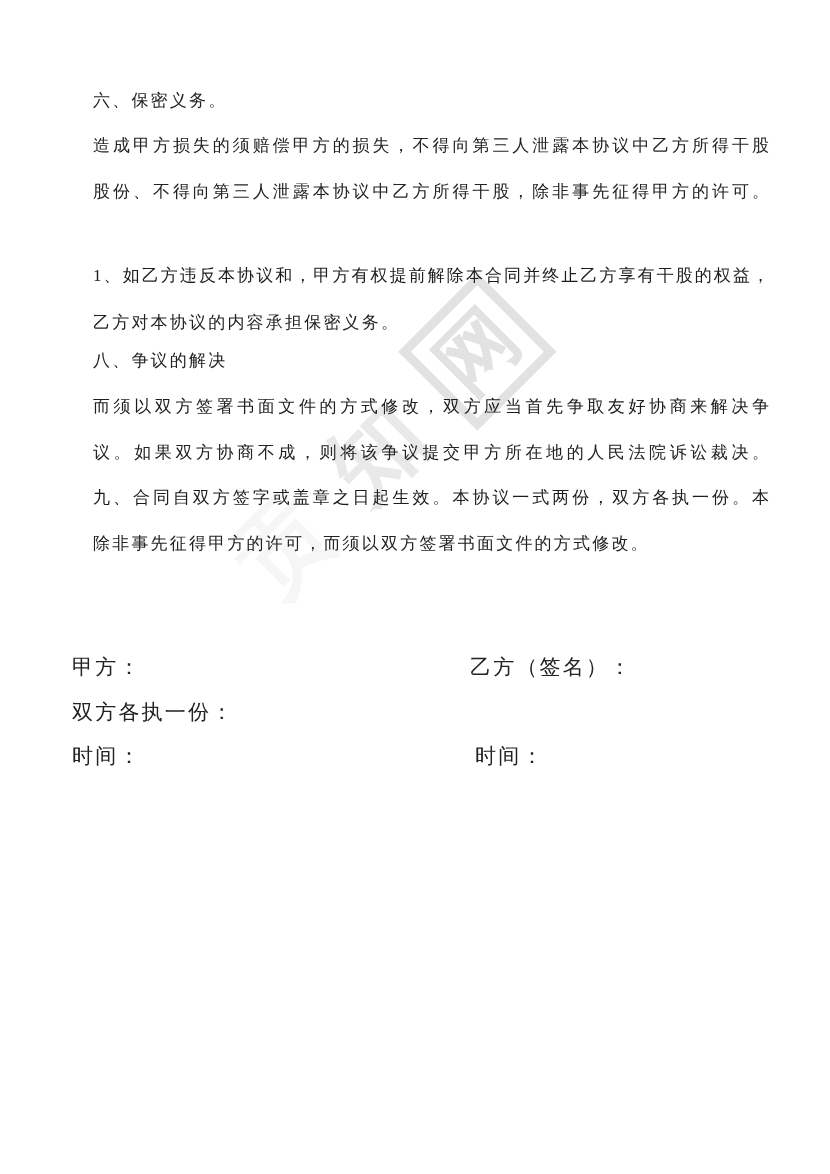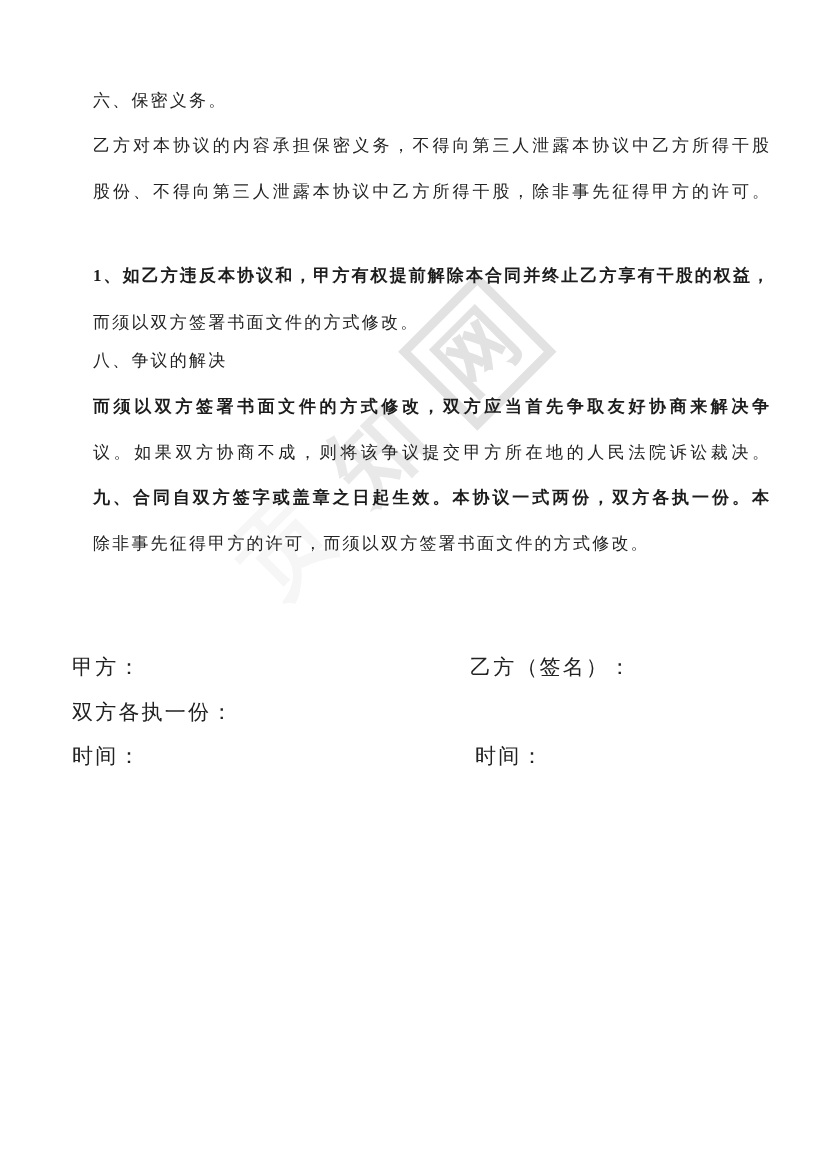--- a/index.html
+++ b/index.html
@@ -23,21 +23,21 @@
     white-space:nowrap;
     margin-left:33px;
   }
   .line.justify{
     white-space:normal;
     letter-spacing:normal;
     text-align:justify;
     text-align-last:justify;
   }
   .line.heavy{
-    font-weight:700;
+    font-weight:400;
     color:#1c1c1c;
   }
   
   .sig{
     position:absolute;
     font-size:21px;
     letter-spacing:2.2px;
     white-space:nowrap;
   }
   
@@ -77,24 +77,24 @@
     <span class="wm-char wm-second">知</span>
     <span class="wm-box"><span>网</span></span>
   </div>
 
   <div class="watermark wm-bottom" aria-hidden="true">
 
     <span class="wm-box"><span>网</span></span>
   </div>
 
   <div class="line" style="top:89px">六、保密义务。</div>
-  <div class="line justify" style="top:134px">乙方对本协议的内容承担保密义务，不得向第三人泄露本协议中乙方所得干股</div>
+  <div class="line justify" style="top:134px">造成甲方损失的须赔偿甲方的损失，不得向第三人泄露本协议中乙方所得干股</div>
   <div class="line justify" style="top:180px">股份、不得向第三人泄露本协议中乙方所得干股，除非事先征得甲方的许可。</div>
   <div class="line justify heavy" style="top:264px">1、如乙方违反本协议和，甲方有权提前解除本合同并终止乙方享有干股的权益，</div>
-  <div class="line" style="top:311px">而须以双方签署书面文件的方式修改。</div>
+  <div class="line" style="top:311px">乙方对本协议的内容承担保密义务。</div>
   <div class="line" style="top:349px">八、争议的解决</div>
   <div class="line justify heavy" style="top:395px">而须以双方签署书面文件的方式修改，双方应当首先争取友好协商来解决争</div>
   <div class="line justify" style="top:441px">议。如果双方协商不成，则将该争议提交甲方所在地的人民法院诉讼裁决。</div>
   <div class="line justify heavy" style="top:486px">九、合同自双方签字或盖章之日起生效。本协议一式两份，双方各执一份。本</div>
   <div class="line" style="top:532px">除非事先征得甲方的许可，而须以双方签署书面文件的方式修改。</div>
 
   <span class="sig" style="left:72px;top:653px">甲方：</span>
   <span class="sig" style="left:470px;top:653px">乙方（签名）：</span>
   <span class="sig" style="left:72px;top:698px">双方各执一份：</span>
   <span class="sig" style="left:72px;top:742px">时间：</span>

